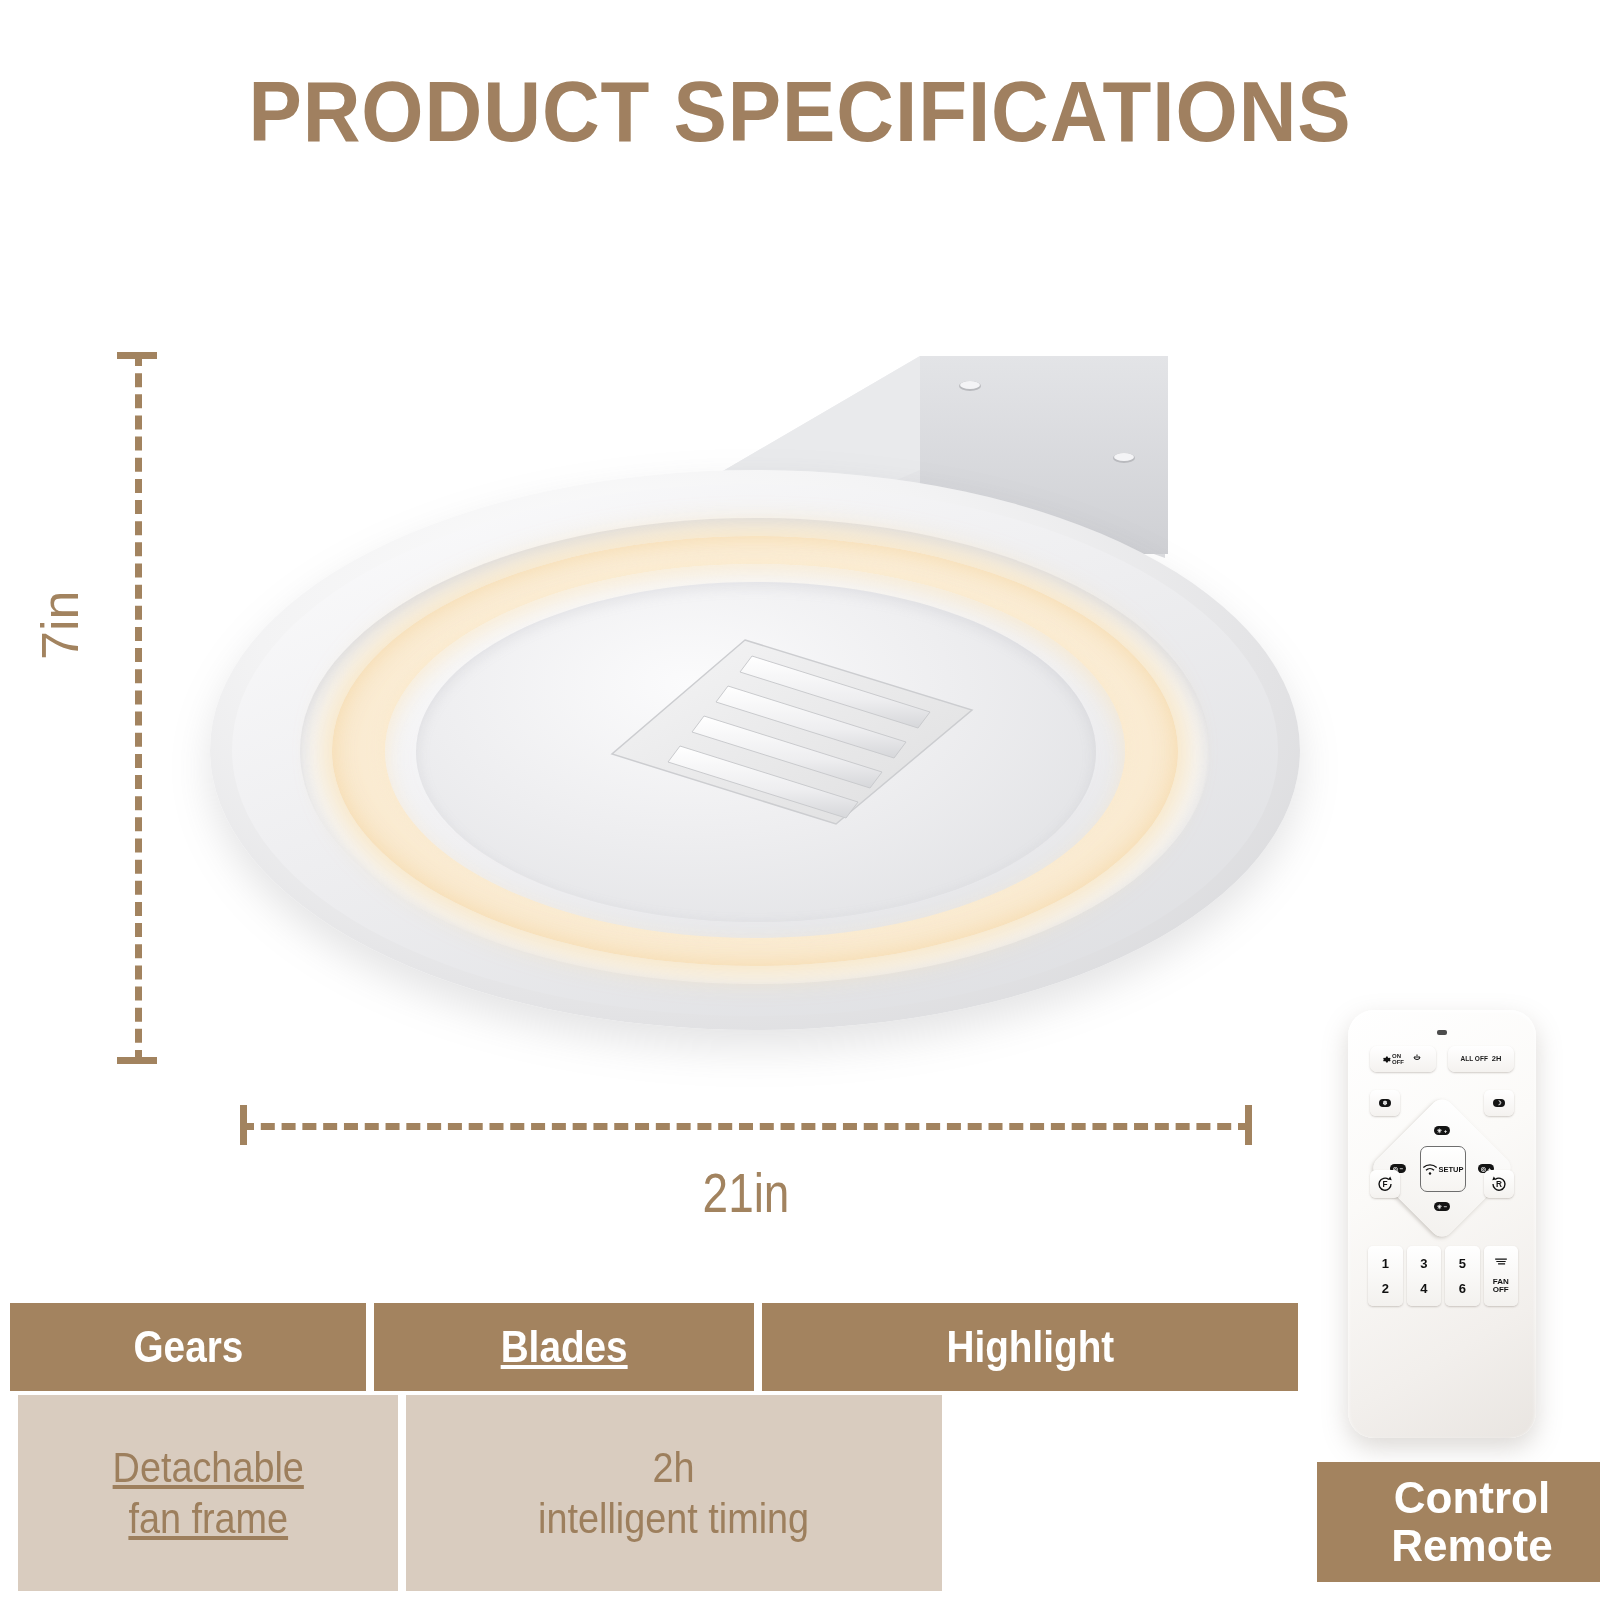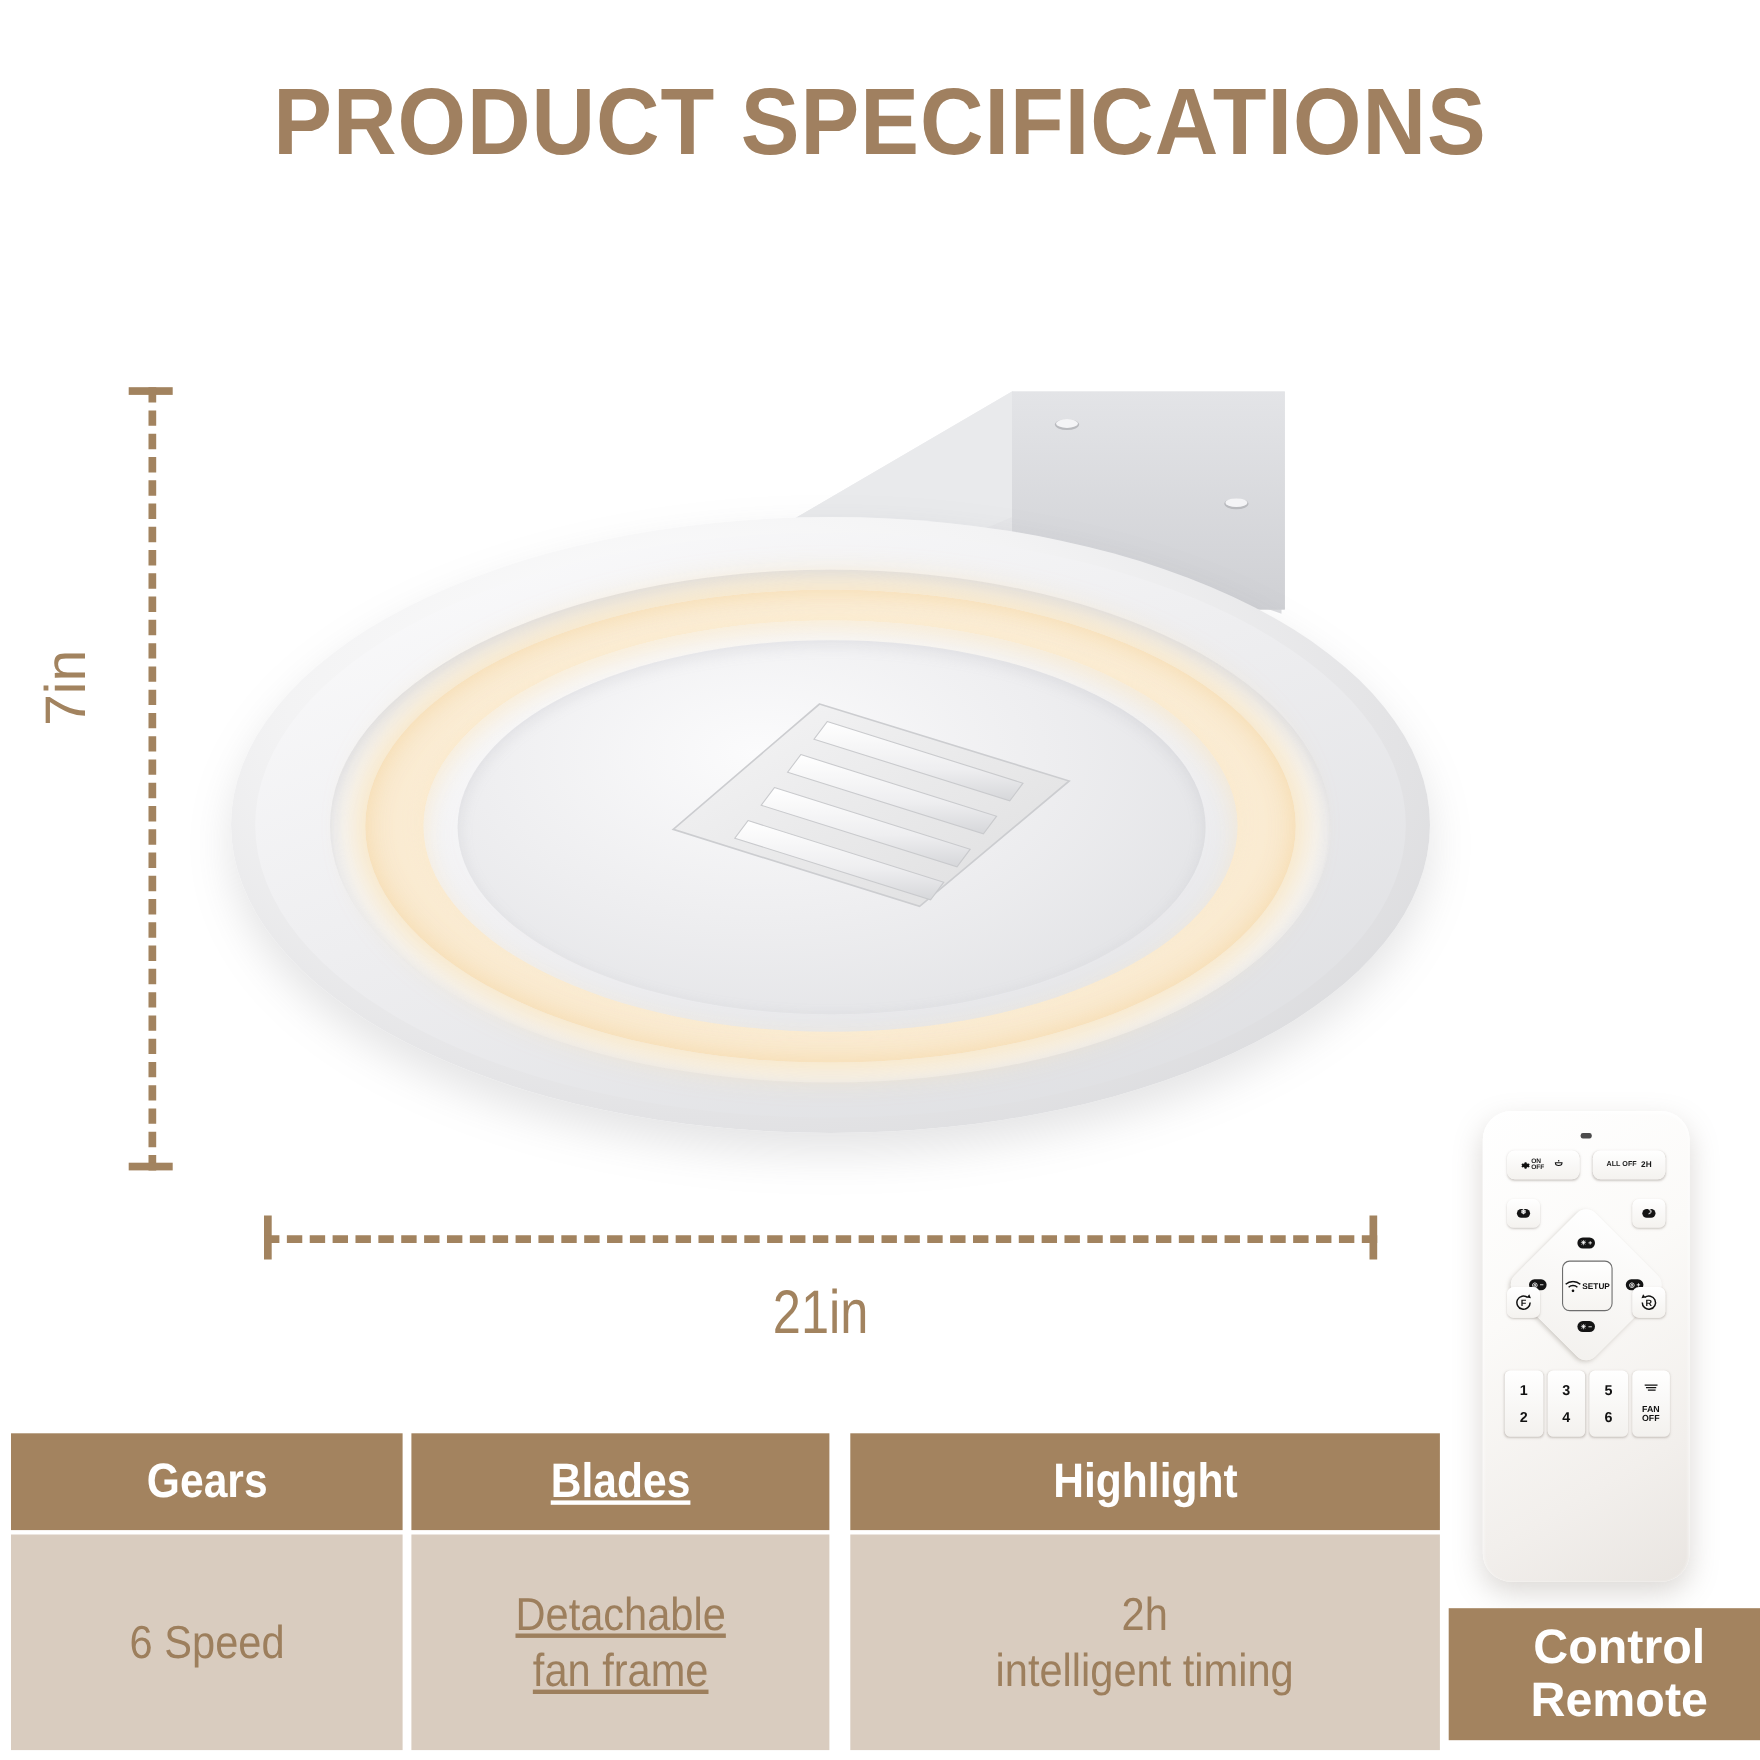--- a/index.html
+++ b/index.html
@@ -121,21 +121,21 @@
   }
   .head-cell span{display:block;transform:scaleX(0.88);}
   .body-cell{
     background:#d9ccbf;color:#9d7f5d;
     font-size:42px;font-weight:400;line-height:1.22;
     font-family:"Liberation Sans", sans-serif;
   }
   .body-cell span{display:block;transform:scaleX(0.90);}
   .c1{width:356px;}
   .c2{width:380px;margin-left:8px;text-decoration:underline;}
-  .c3{width:536px;margin-left:19px;}
+  .c3{width:536px;margin-left:8px;}
 
   
   .remote{
     position:absolute;left:1348px;top:1010px;width:188px;height:428px;
     border-radius:26px;
     background:linear-gradient(150deg,#ffffff 0%,#fbfaf8 38%,#f2efec 75%,#e9e5e1 100%);
     box-shadow:0 10px 26px rgba(140,130,120,.30), inset 0 2px 4px rgba(255,255,255,.9);
   }
   .ir{position:absolute;left:50%;top:20px;margin-left:-5px;width:10px;height:5px;border-radius:2px;background:#4c4c4c;}
   .btn{
@@ -266,26 +266,20 @@
           <span>Gears</span>
         </div>
       <div class="cell head-cell c2">
           <span>Blades</span>
         </div>
       <div class="cell head-cell c3">
           <span>Highlight</span>
         </div>
     </div>
     <div class="row body-row">
-      <div class="cell body-cell c1">
-        <div>
-          <span>6 Speed</span>
-          <span></span>
-        </div>
-      </div>
       <div class="cell body-cell c2">
         <div>
           <span>Detachable</span>
           <span>fan frame</span>
         </div>
       </div>
       <div class="cell body-cell c3">
         <div>
           <span>2h</span>
           <span>intelligent timing</span>

